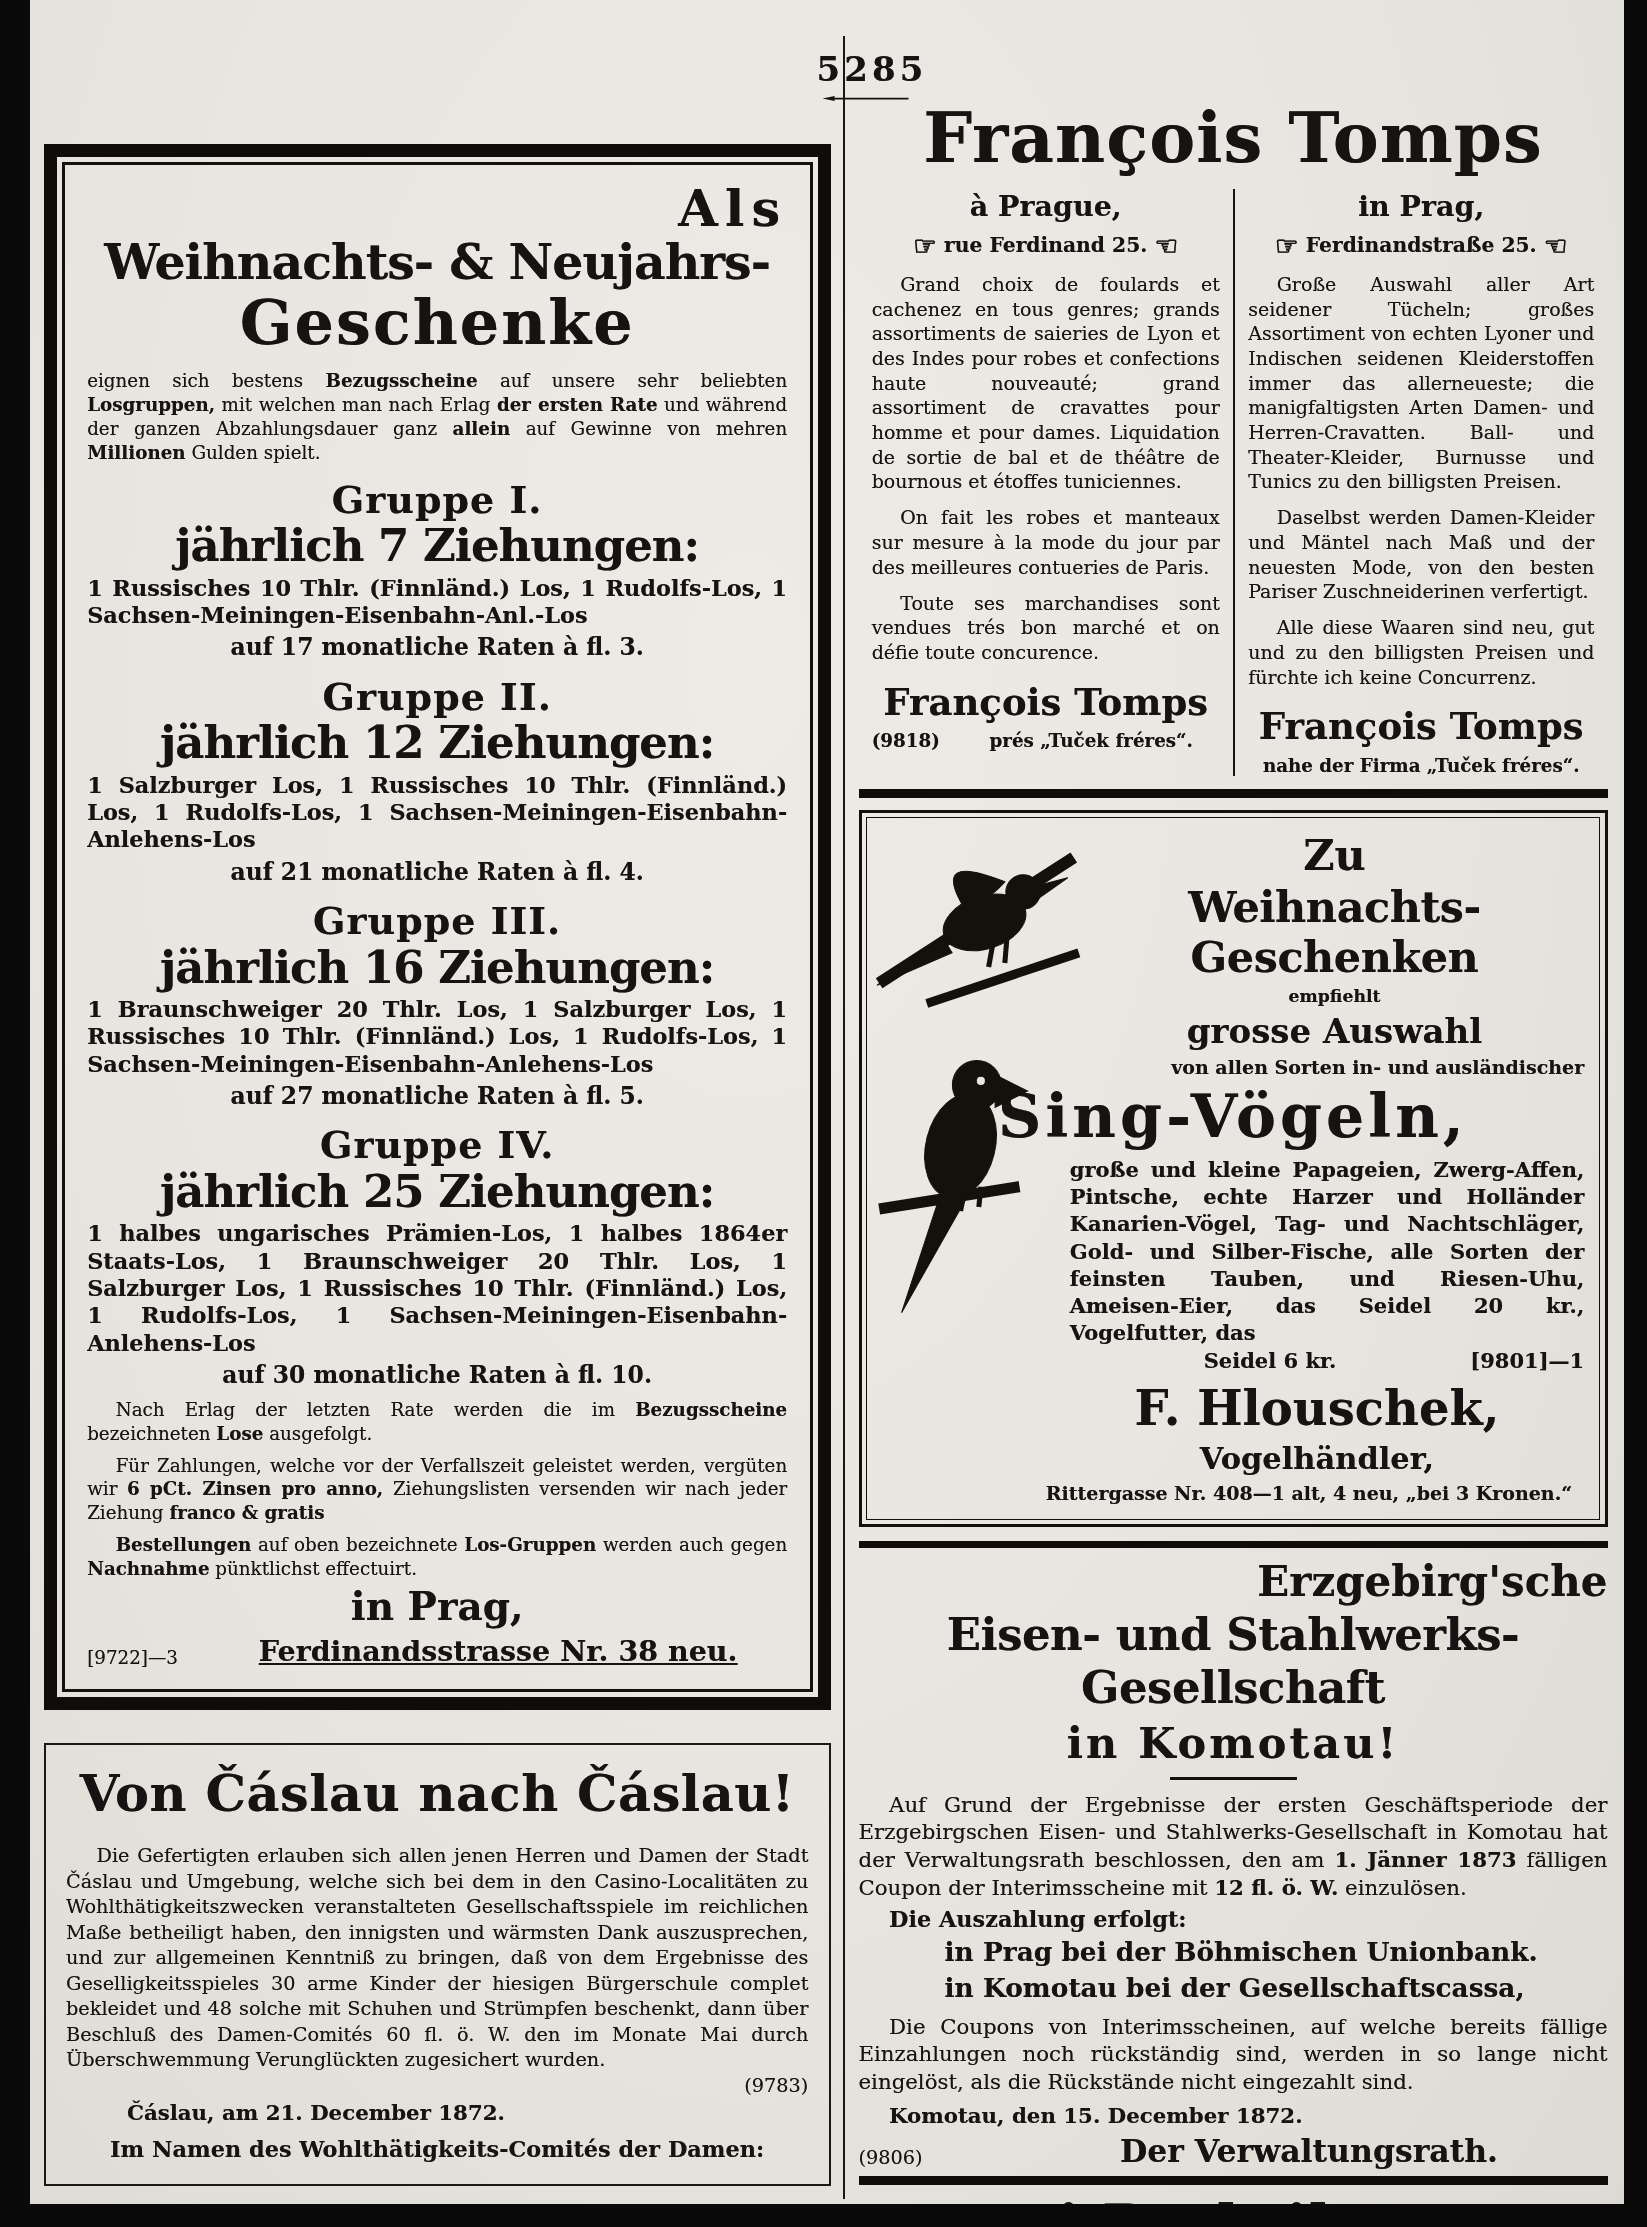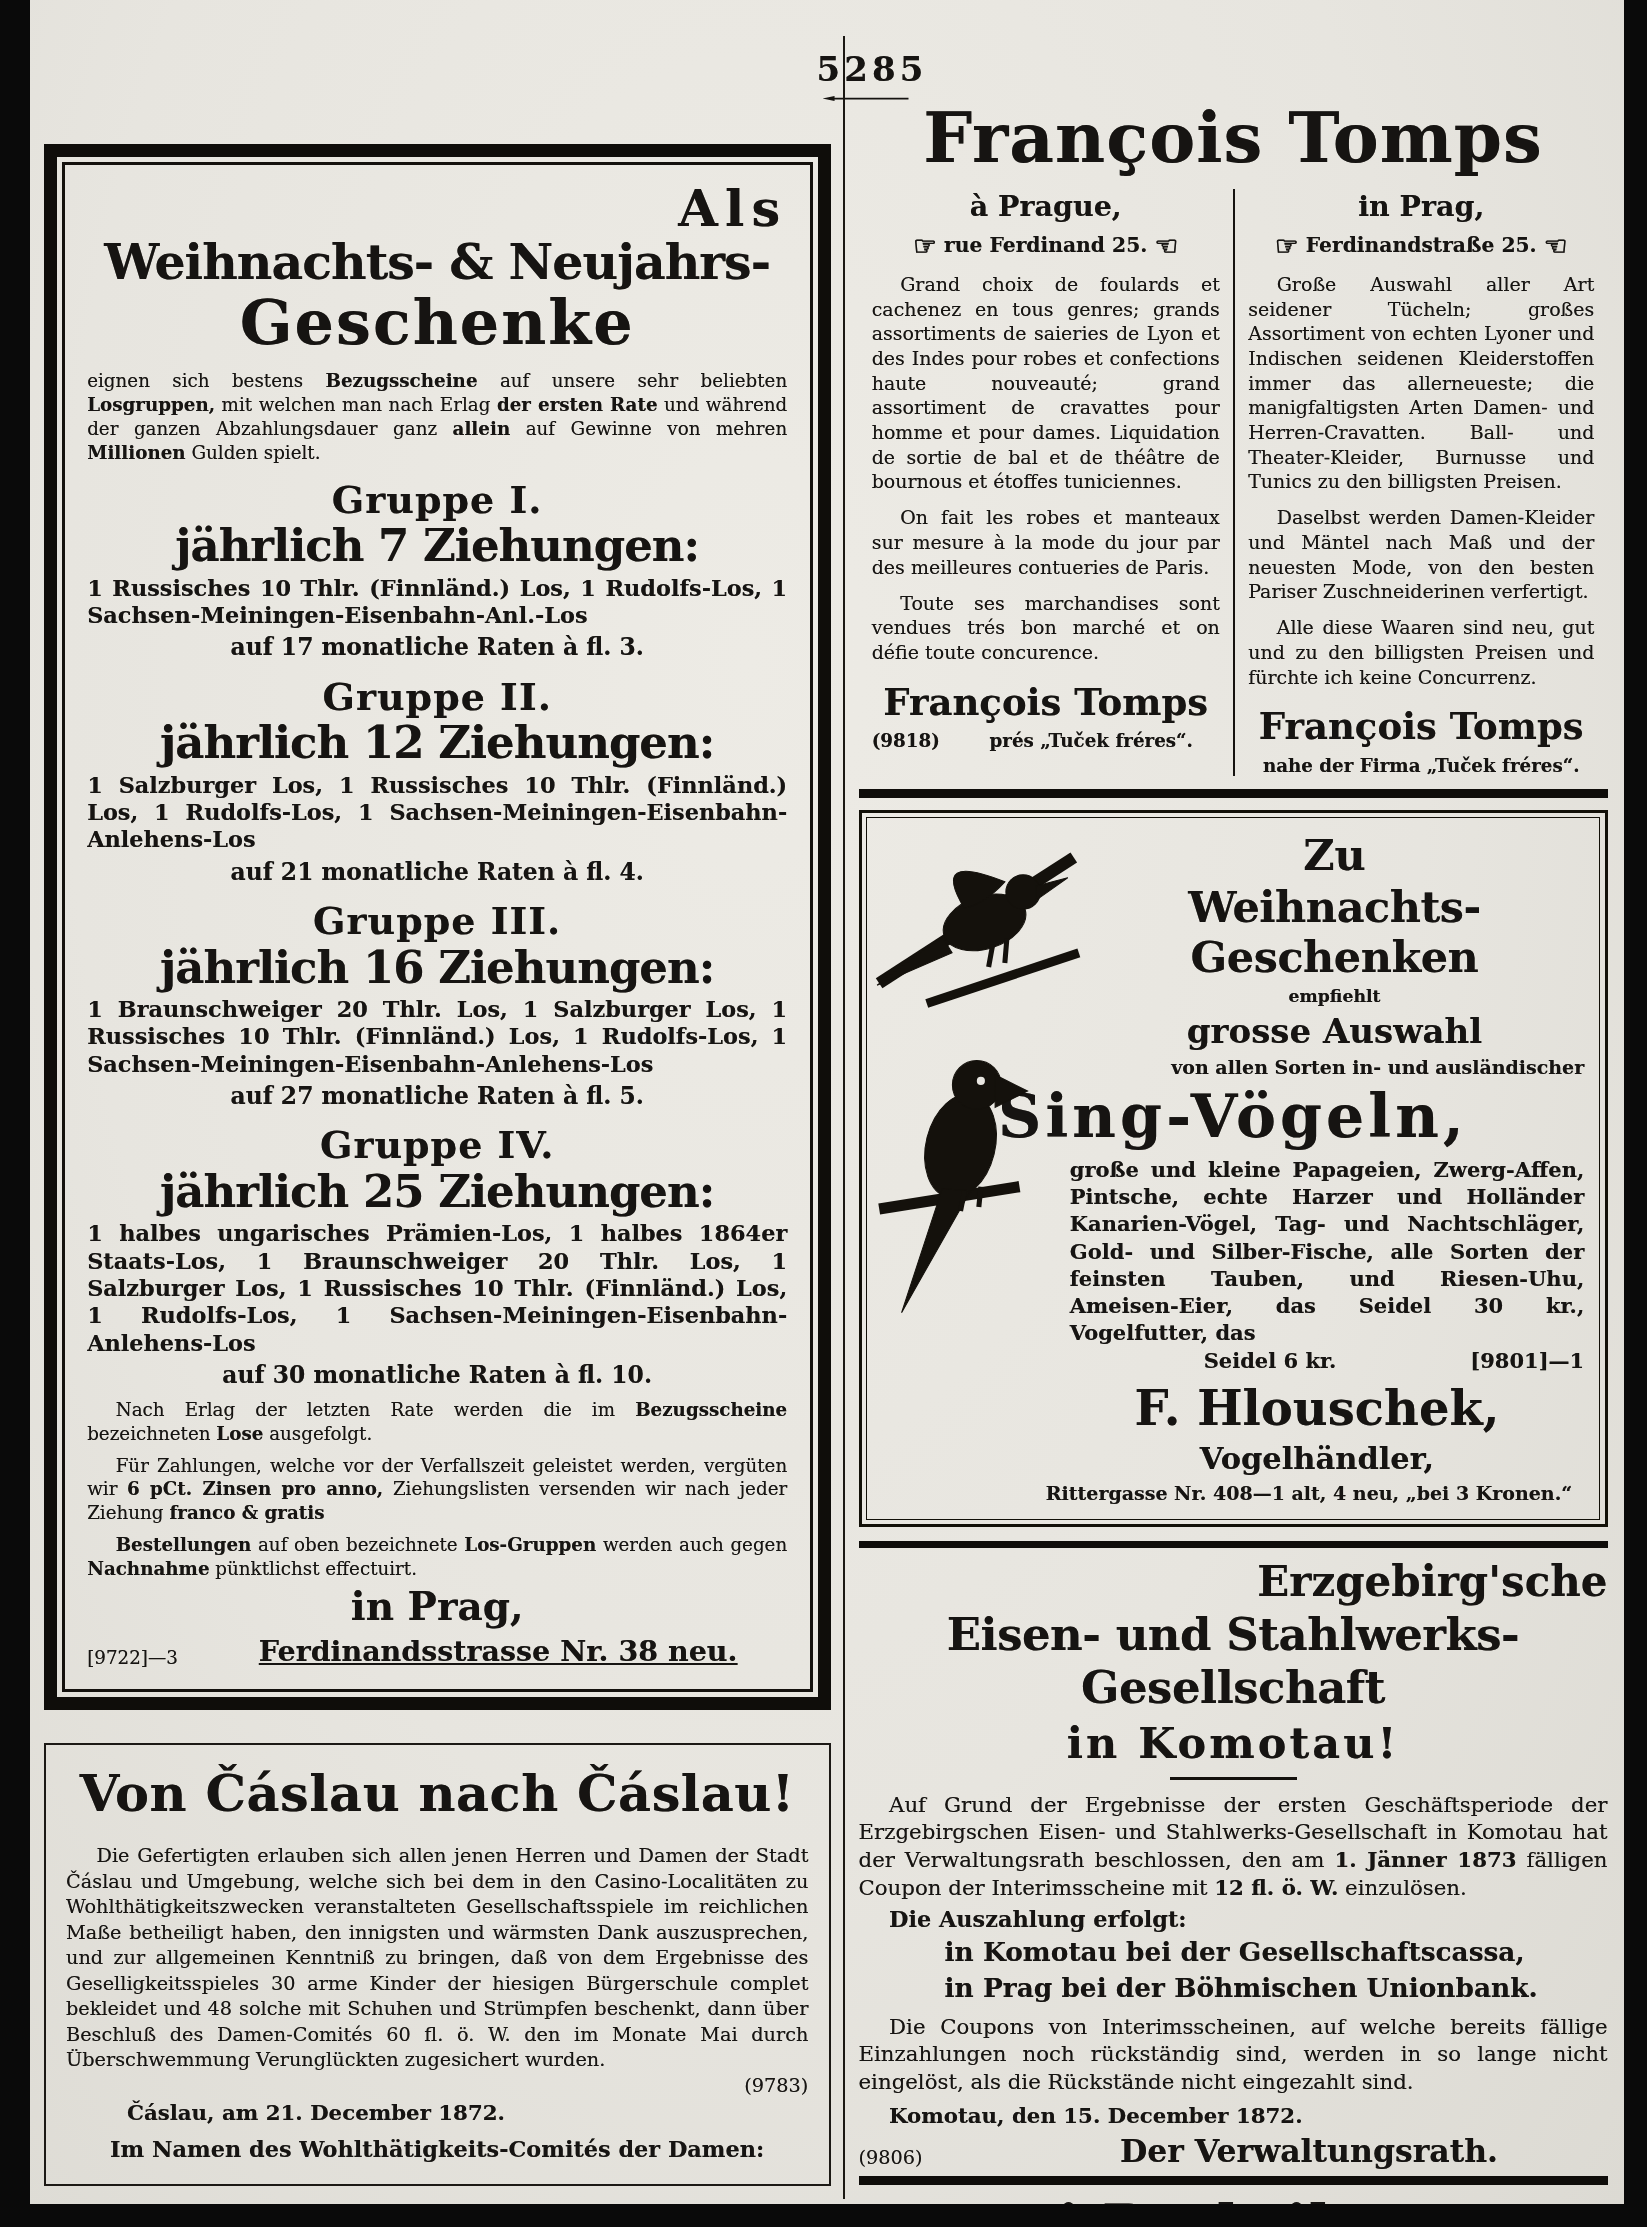--- a/index.html
+++ b/index.html
@@ -236,41 +236,41 @@
           </g>
         </svg>
         <div class="bird-right">
           <div class="bird-l1">Zu</div>
           <div class="bird-l2">Weihnachts-Geschenken</div>
           <div class="bird-l3">empfiehlt</div>
           <div class="bird-l4">grosse Auswahl</div>
           <div class="bird-l5">von allen Sorten in- und ausländischer</div>
         </div>
         <div class="bird-l6">Sing-Vögeln,</div>
-        <div class="bird-body">große und kleine Papageien, Zwerg-Affen, Pintsche, echte Harzer und Holländer Kanarien-Vögel, Tag- und Nachtschläger, Gold- und Silber-Fische, alle Sorten der feinsten Tauben, und Riesen-Uhu, Ameisen-Eier, das Seidel 30 kr., Vogelfutter, das</div>
+        <div class="bird-body">große und kleine Papageien, Zwerg-Affen, Pintsche, echte Harzer und Holländer Kanarien-Vögel, Tag- und Nachtschläger, Gold- und Silber-Fische, alle Sorten der feinsten Tauben, und Riesen-Uhu, Ameisen-Eier, das Seidel 20 kr., Vogelfutter, das</div>
         <div class="bird-tailrow">
           <span class="bt">Seidel 6 kr.</span>
           <span>[9801]—1</span>
         </div>
         <div class="bird-seller">F. Hlouschek,</div>
         <div class="bird-role">Vogelhändler,</div>
         <div class="bird-addr">Rittergasse Nr. 408—1 alt, 4 neu, „bei 3 Kronen.“</div>
       </div>
     </div>
 
     <div>
       <div class="dblrule"></div>
       <div class="kom-t1">Erzgebirg'sche</div>
       <div class="kom-t2">Eisen- und Stahlwerks-Gesellschaft</div>
       <div class="kom-t3">in Komotau!</div>
       <div class="kom-mini"></div>
       <div class="kom-para"><span>Auf Grund der Ergebnisse der ersten Geschäftsperiode der Erzgebirgschen Eisen- und Stahlwerks-Gesellschaft in Komotau hat der Verwaltungsrath beschlossen, den am </span><span style="font-weight: 700;">1. Jänner 1873</span><span> fälligen Coupon der Interimsscheine mit </span><span style="font-weight: 700;">12 fl. ö. W.</span><span> einzulösen.</span></div>
       <div class="kom-payintro">Die Auszahlung erfolgt:</div>
+      <div class="kom-pay">in Prag bei der Böhmischen Unionbank.</div>
       <div class="kom-pay">in Komotau bei der Gesellschaftscassa,</div>
-      <div class="kom-pay">in Prag bei der Böhmischen Unionbank.</div>
       <div class="kom-para">Die Coupons von Interimsscheinen, auf welche bereits fällige Einzahlungen noch rückständig sind, werden in so lange nicht eingelöst, als die Rückstände nicht eingezahlt sind.</div>
       <div class="kom-date">Komotau, den 15. December 1872.</div>
       <div class="kom-sigrow">
         <span class="kom-ref">(9806)</span>
         <span class="kom-sig">Der Verwaltungsrath.</span>
       </div>
       <div class="hbar" style="margin-top:7.1px;"></div>
     </div>
 
     <div>

